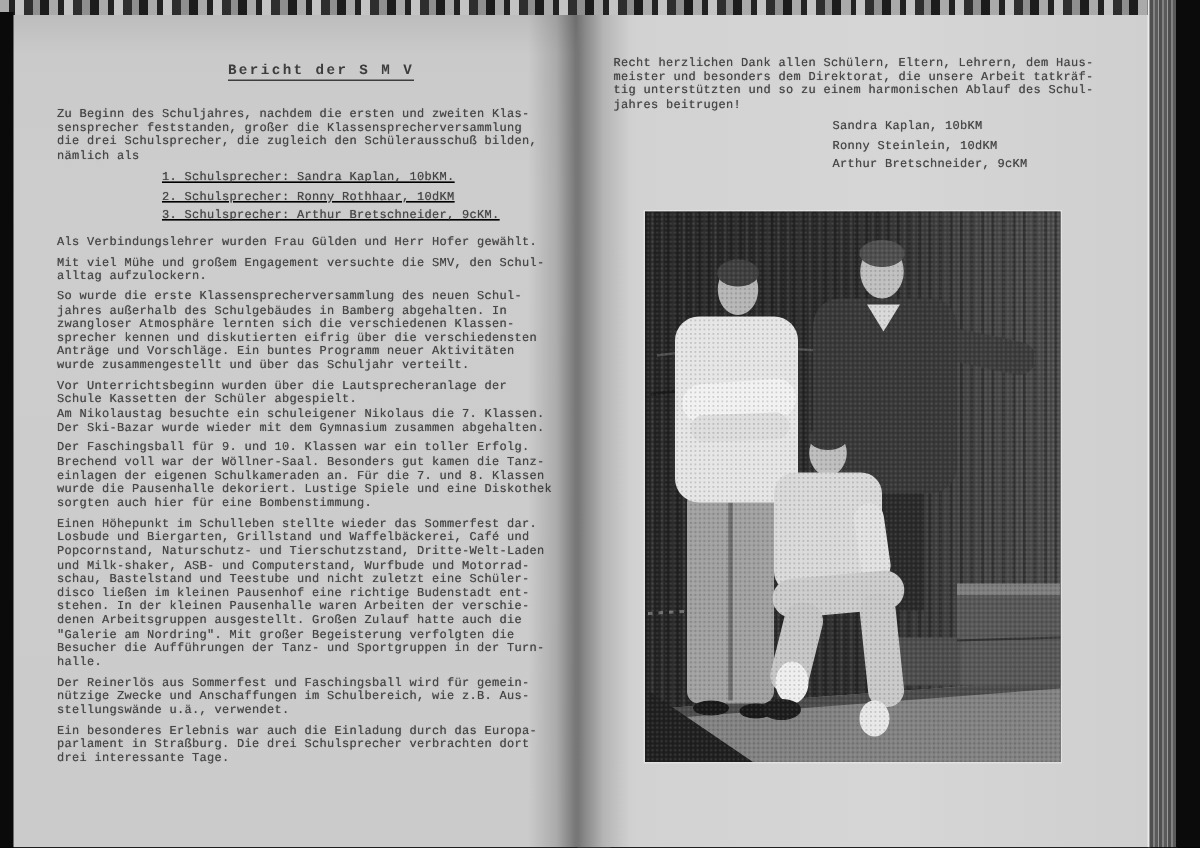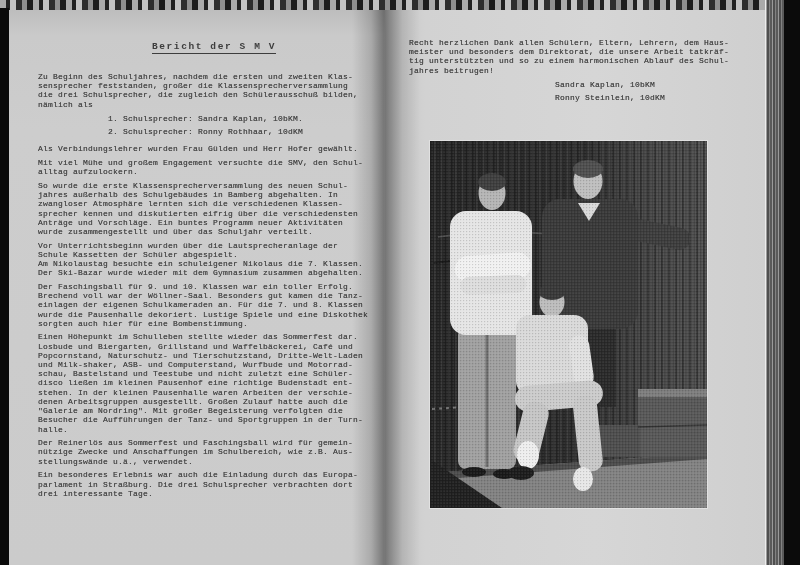--- a/index.html
+++ b/index.html
@@ -19,21 +19,21 @@
         background:repeating-linear-gradient(90deg,#9a9a9a 0 1px,#4f4f4f 1px 3px,#828282 3px 4px,#5a5a5a 4px 6px);}
   .right-black{position:absolute;left:784px;top:0;width:16px;height:565px;background:#0b0b0b;}
 
   .lp-content{position:absolute;left:29px;top:26px;width:352px;}
   .rp-content{position:absolute;left:24px;top:28px;width:352px;}
   .title-wrap{text-align:center;margin:0 0 18px 0;}
   .title{font-size:9.5px;font-weight:bold;letter-spacing:1.6px;color:#3d3d3d;
         border-bottom:1px solid #3d3d3d;padding-bottom:1px;}
   .tw{white-space:pre-line;font-size:8px;line-height:9.2px;letter-spacing:0.2px;color:#464646;
         margin:0 0 4.5px 0;text-shadow:0 0 0.5px rgba(70,70,70,0.75);}
-  .list{padding-left:70px;margin:3px 0 6px 0;}
+  .list{padding-left:70px;margin:3px 0 6px 0;text-decoration:underline;}
   .li{line-height:12.5px;margin:0;}
   .sigs{margin-top:0;padding-left:146px;}
   .sig{line-height:12.5px;margin:0;}
   .photo{position:absolute;left:45px;top:131px;width:277px;height:367px;background:#2e2e2e;
         box-shadow:0 0 0 1px rgba(255,255,255,0.35);}
   .photo svg{display:block;}
 </style>
 </head>
 <body>
 
@@ -46,20 +46,21 @@
       <div class="title-wrap">
         <span class="title">Bericht der S M V</span>
       </div>
       <p class="tw">Zu Beginn des Schuljahres, nachdem die ersten und zweiten Klas-
 sensprecher feststanden, großer die Klassensprecherversammlung
 die drei Schulsprecher, die zugleich den Schülerausschuß bilden,
 nämlich als</p>
       <div class="list">
         <div class="tw li">1. Schulsprecher: Sandra Kaplan, 10bKM.</div>
         <div class="tw li">2. Schulsprecher: Ronny Rothhaar, 10dKM</div>
+        <div class="tw li">3. Schulsprecher: Arthur Bretschneider, 9cKM.</div>
       </div>
       <p class="tw">Als Verbindungslehrer wurden Frau Gülden und Herr Hofer gewählt.</p>
       <p class="tw">Mit viel Mühe und großem Engagement versuchte die SMV, den Schul-
 alltag aufzulockern.</p>
       <p class="tw">So wurde die erste Klassensprecherversammlung des neuen Schul-
 jahres außerhalb des Schulgebäudes in Bamberg abgehalten. In
 zwangloser Atmosphäre lernten sich die verschiedenen Klassen-
 sprecher kennen und diskutierten eifrig über die verschiedensten
 Anträge und Vorschläge. Ein buntes Programm neuer Aktivitäten
 wurde zusammengestellt und über das Schuljahr verteilt.</p>
@@ -94,20 +95,21 @@
 
   <div class="page page-right">
     <div class="rp-content">
       <p class="tw">Recht herzlichen Dank allen Schülern, Eltern, Lehrern, dem Haus-
 meister und besonders dem Direktorat, die unsere Arbeit tatkräf-
 tig unterstützten und so zu einem harmonischen Ablauf des Schul-
 jahres beitrugen!</p>
       <div class="sigs">
         <div class="tw sig">Sandra Kaplan, 10bKM</div>
         <div class="tw sig">Ronny Steinlein, 10dKM</div>
+        <div class="tw sig">Arthur Bretschneider, 9cKM</div>
       </div>
     </div>
 
     <div class="photo" aria-label="Schwarzweiss-Foto der drei Schulsprecher">
       <svg viewBox="0 0 277 367" width="277" height="367">
         <defs>
           <linearGradient id="bgGrad" x1="0" y1="0" x2="1" y2="0">
             <stop offset="0" stop-color="#232323"></stop>
             <stop offset="0.55" stop-color="#2d2d2d"></stop>
             <stop offset="0.78" stop-color="#464646"></stop>

